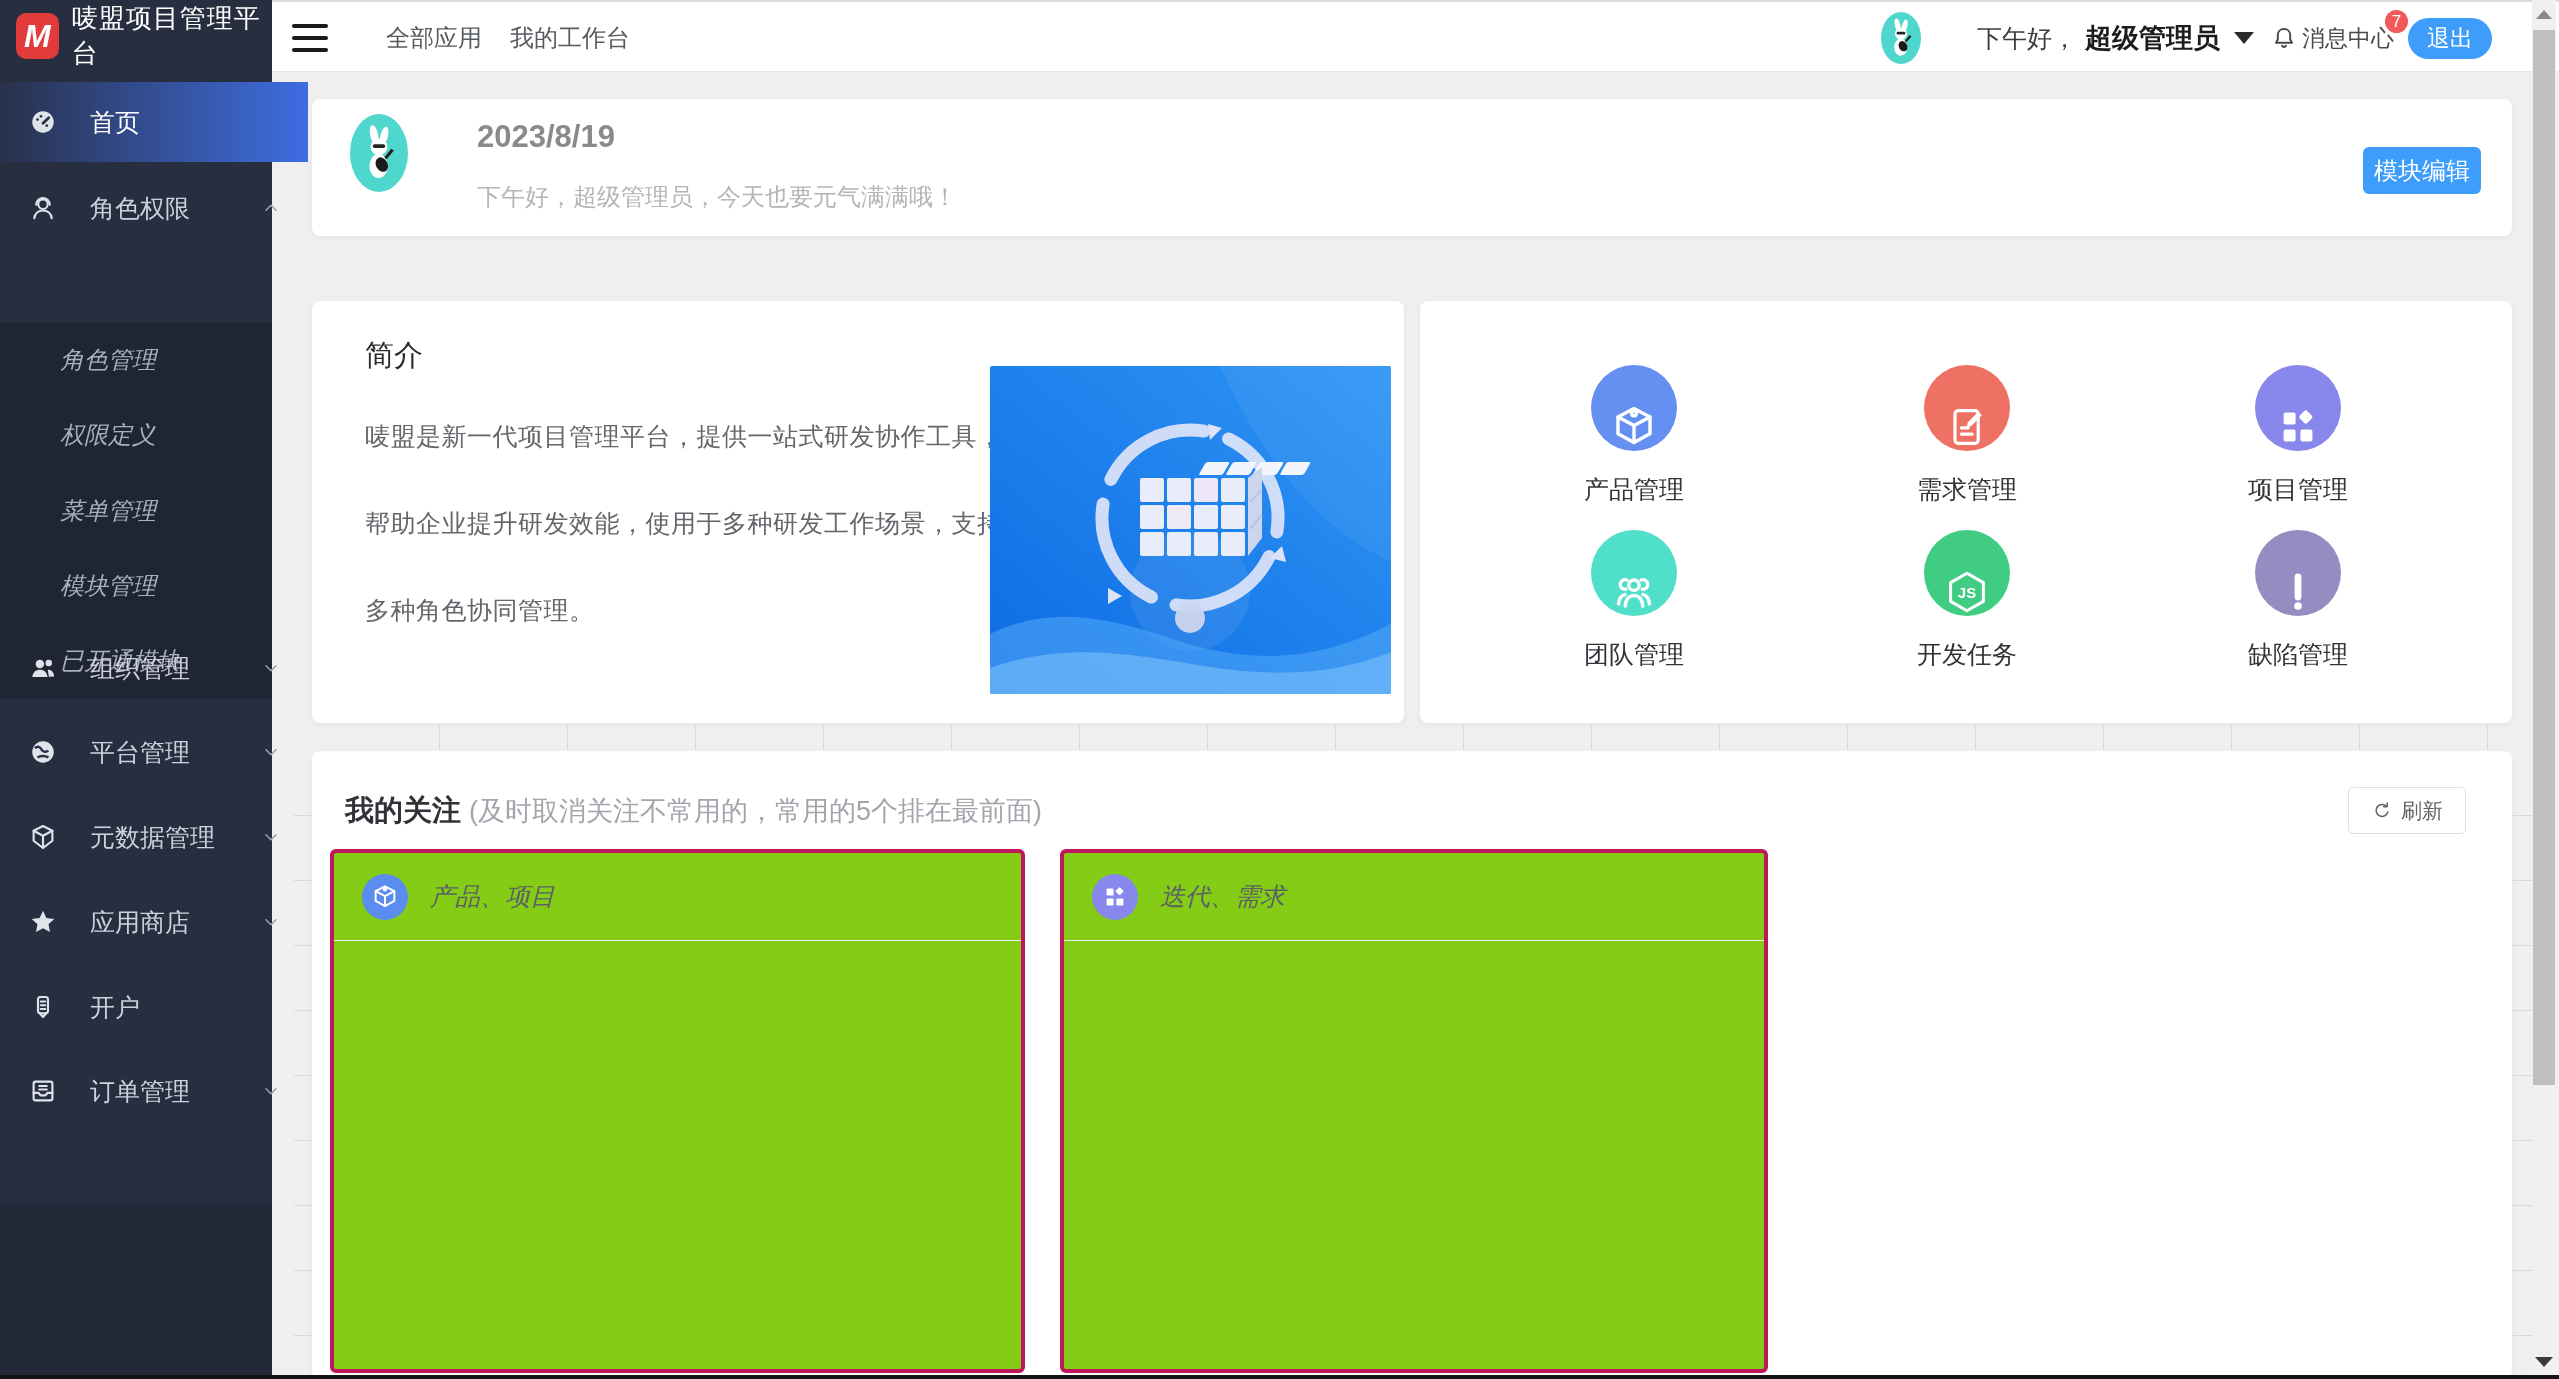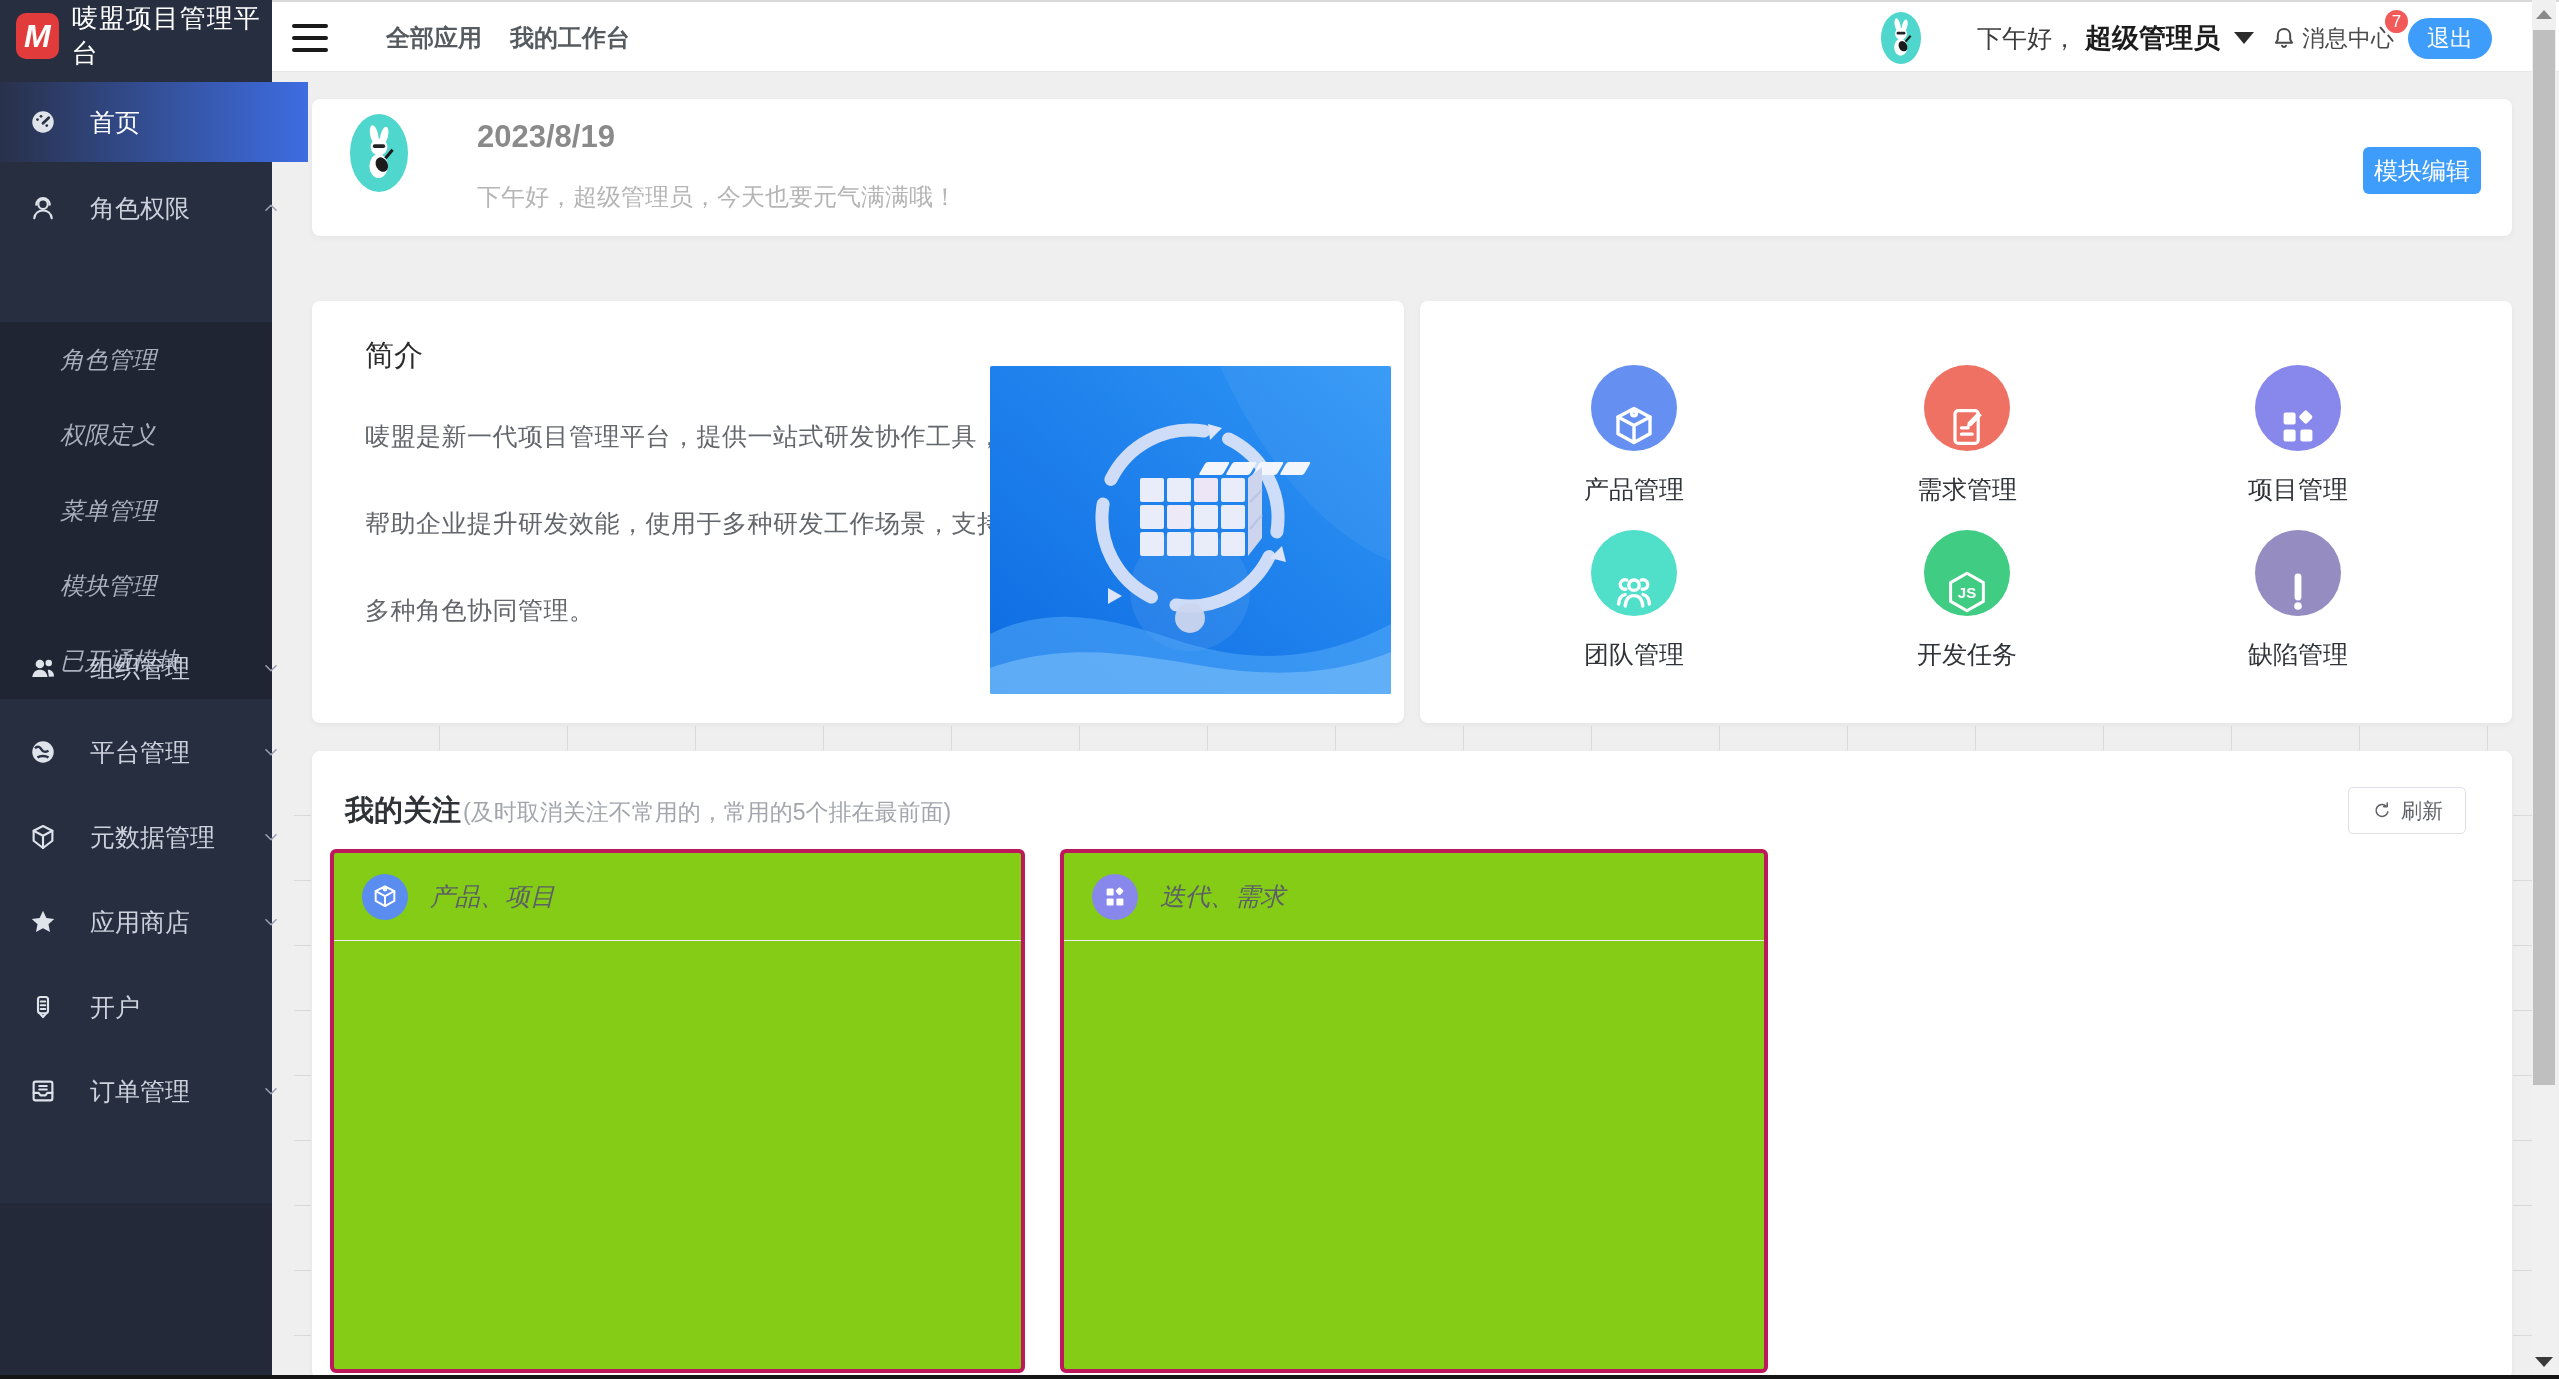--- a/index.html
+++ b/index.html
@@ -13,21 +13,21 @@
   .logoblock { position:absolute; left:0; top:0; width:272px; height:72px; background:#272e40;
                display:flex; align-items:center; padding-left:16px; z-index:6; }
   .logo { width:46px; height:46px; background:#e23b3b; border-radius:10px; color:#fff;
           font-weight:bold; font-size:32px; display:flex; align-items:center; justify-content:center;
           font-style:italic; }
   .apptitle { color:#fff; font-size:26px; font-weight:normal; margin-left:13px; letter-spacing:1px; }
   .hamburger { position:absolute; left:20px; top:22px; width:36px; height:28px;
                display:flex; flex-direction:column; justify-content:space-between; cursor:pointer; }
   .hamburger i { display:block; height:4px; background:#1a1a1a; border-radius:2px; }
   .navlink { position:absolute; top:0; height:72px; display:flex; align-items:center;
-             font-size:24px; color:#565b60; font-weight:700; cursor:pointer; }
+             font-size:24px; color:#565b60; font-weight:400; cursor:pointer; }
   .nav1 { left:114px; } .nav2 { left:238px; }
   .avatar { border-radius:50%; background:#4fd6cd; overflow:hidden; display:flex;
             align-items:center; justify-content:center; }
   .avatar-top { position:absolute; right:638px; top:10px; width:40px; height:52px; }
   .greet { position:absolute; right:305px; top:0; height:72px; display:flex; align-items:center; gap:8px; }
   .greet .pre { font-size:25px; color:#3c3c3c; }
   .greet .user { font-size:27px; color:#1c1c1c; font-weight:bold; }
   .caret-down { width:0; height:0; border-left:10px solid transparent; border-right:10px solid transparent;
                 border-top:12px solid #2b2b2b; margin-left:6px; }
   .msgcenter { position:absolute; right:165px; top:0; height:72px; display:flex; align-items:center;
@@ -74,21 +74,21 @@
   .mod-circle { width:86px; height:86px; border-radius:50%; margin:0 auto; display:flex;
                 align-items:flex-end; justify-content:center; }
   .mod-circle svg { width:48px; height:48px; }
   .mod-label { margin-top:22px; font-size:25px; color:#303338; }
   .mc1 { background:#6590f1; } .mc2 { background:#ef7163; } .mc3 { background:#8787ec; }
   .mc4 { background:#50dfc8; } .mc5 { background:#40cc82; } .mc6 { background:#958dc2; }
 
   .follow { left:40px; top:679px; width:2200px; height:628px; overflow:hidden; }
   .follow-head { position:absolute; left:33px; top:40px; display:flex; align-items:baseline; }
   .follow-title { font-size:29px; font-weight:bold; color:#2f3338; }
-  .follow-sub { font-size:23px; color:#a2a5ab; margin-left:2px; }
+  .follow-sub { font-size:27px; color:#a2a5ab; margin-left:8px; }
   .refresh-btn { position:absolute; right:46px; top:36px; height:47px; padding:0 22px; background:#fff;
                  border:1px solid #dcdfe6; border-radius:5px; font-size:21px; color:#5f6368;
                  display:flex; align-items:center; gap:8px; cursor:pointer; }
   .fcard { position:absolute; top:98px; height:524px; background:#84cc16; border:4px solid #be185d;
            border-radius:6px; box-shadow:0 1px 4px rgba(0,0,0,.04);font-style:italic; }
   .fc1 { left:18px;  width:695px; }
   .fc2 { left:748px; width:708px; }
   .fc3 { left:1492px;width:708px; }
   .fcard-head { height:88px; border-bottom:1px solid #eef0f4; display:flex; align-items:center; padding-left:28px; }
   .fcard-circle { width:46px; height:46px; border-radius:50%; display:flex; align-items:center; justify-content:center; }

